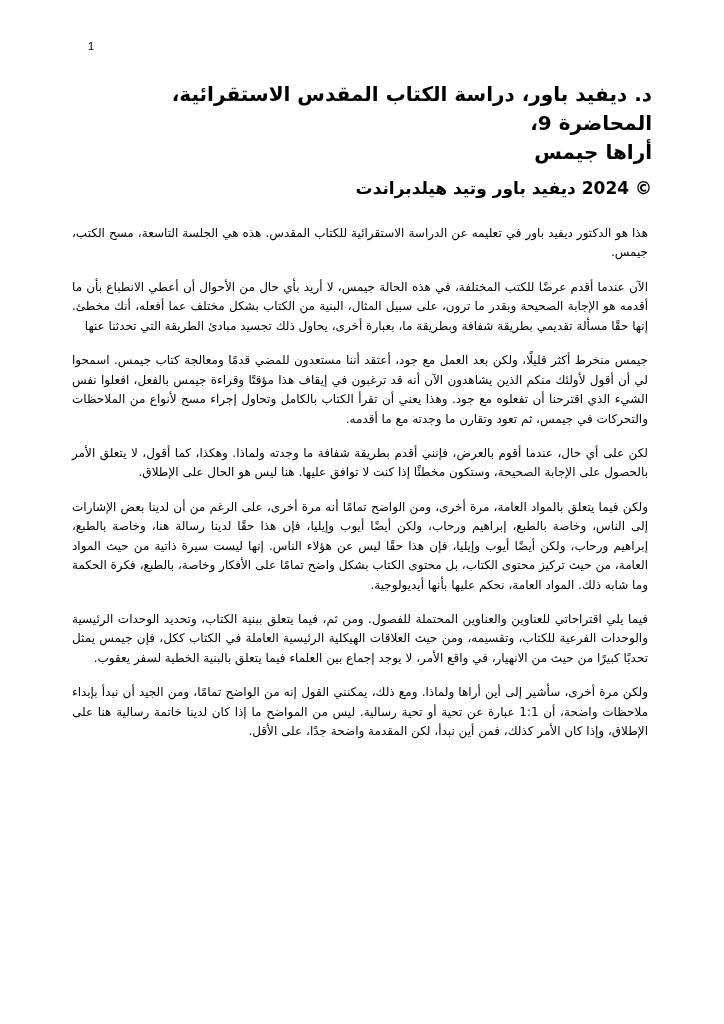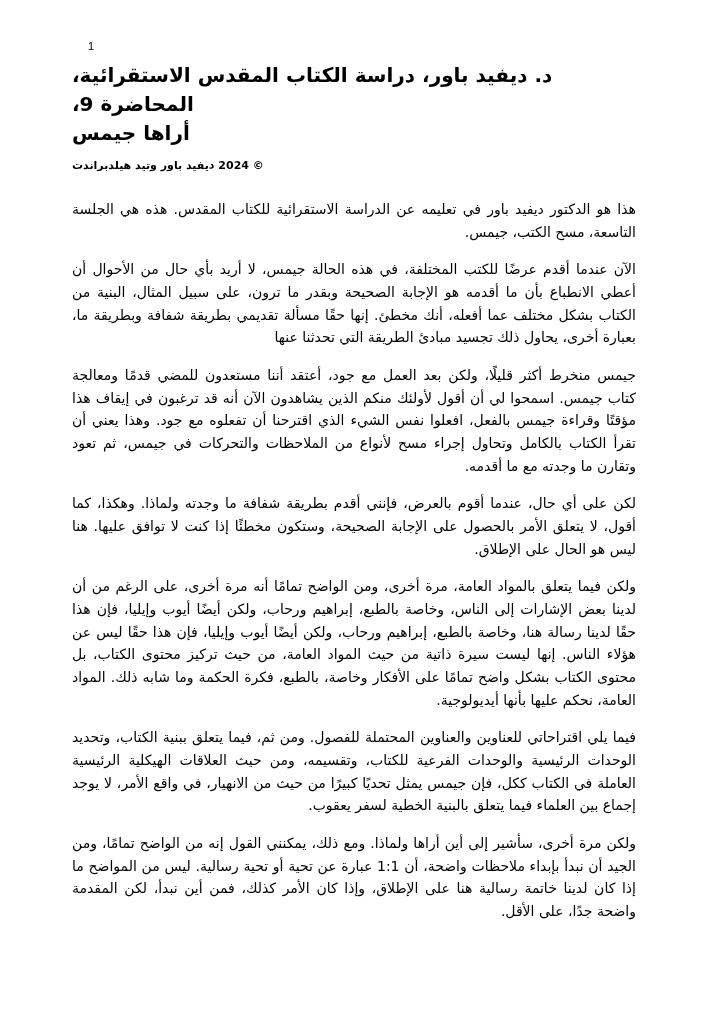--- a/index.html
+++ b/index.html
@@ -25,48 +25,48 @@
   .page-number {
     position: absolute;
     top: 40px;
     left: 88px;
     font-size: 11px;
     font-family: "Liberation Sans", sans-serif;
     color: #000;
     direction: ltr;
   }
   .title-block {
-    text-align: left;
-    margin-top: 23px;
+    text-align: right;
+    margin-top: 42px;
   }
   .doc-title {
     font-size: 20px;
     font-weight: bold;
     line-height: 1.45;
     margin: 0 0 0 0;
     direction: rtl;
   }
   .doc-title .line2 {
     display: block;
   }
   .doc-subtitle {
-    font-size: 11px;
+    font-size: 17px;
     font-weight: bold;
     margin-top: 11px;
     direction: rtl;
   }
   .body-text {
     margin-top: 26px;
     direction: rtl;
     text-align: justify;
   }
   .para {
-    font-size: 14px;
+    font-size: 12px;
     line-height: 1.62;
-    margin: 0 16px 15px 0;
+    margin: 0 4px 15px 0;
     text-align: justify;
     text-justify: inter-word;
     direction: rtl;
   }
   .para:last-child {
     margin-bottom: 0;
   }
 </style>
 </head>
 <body>

